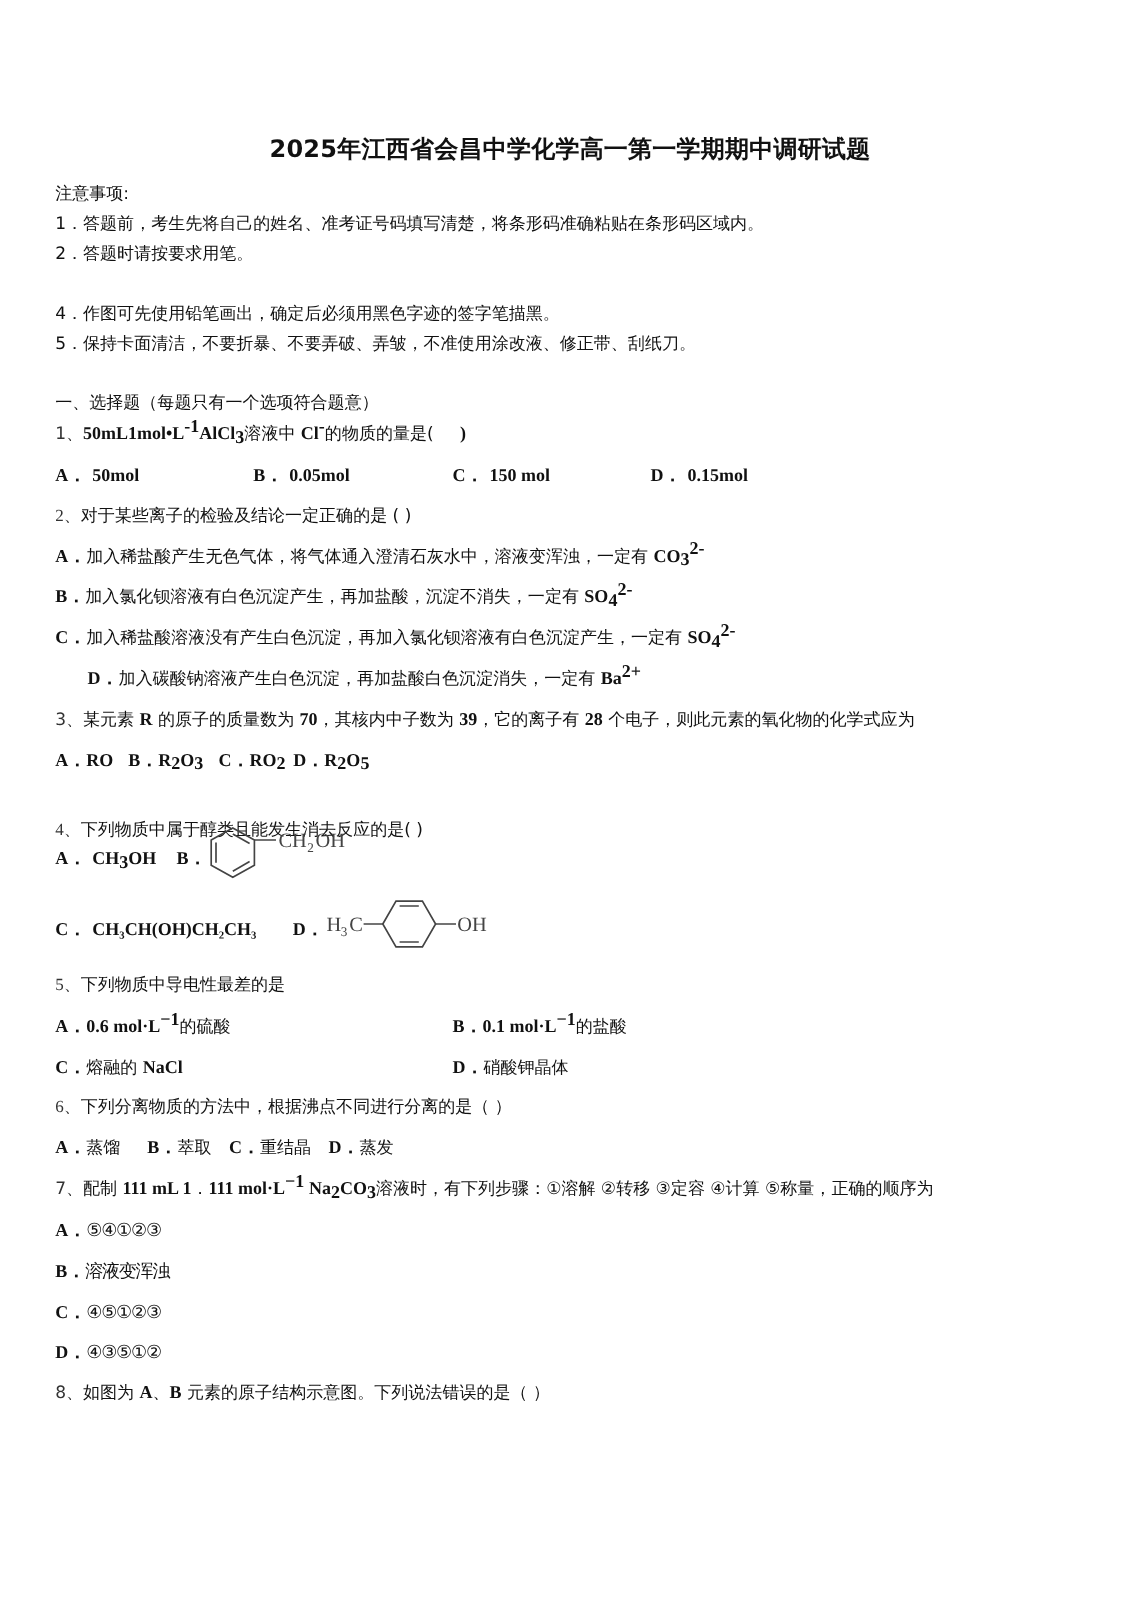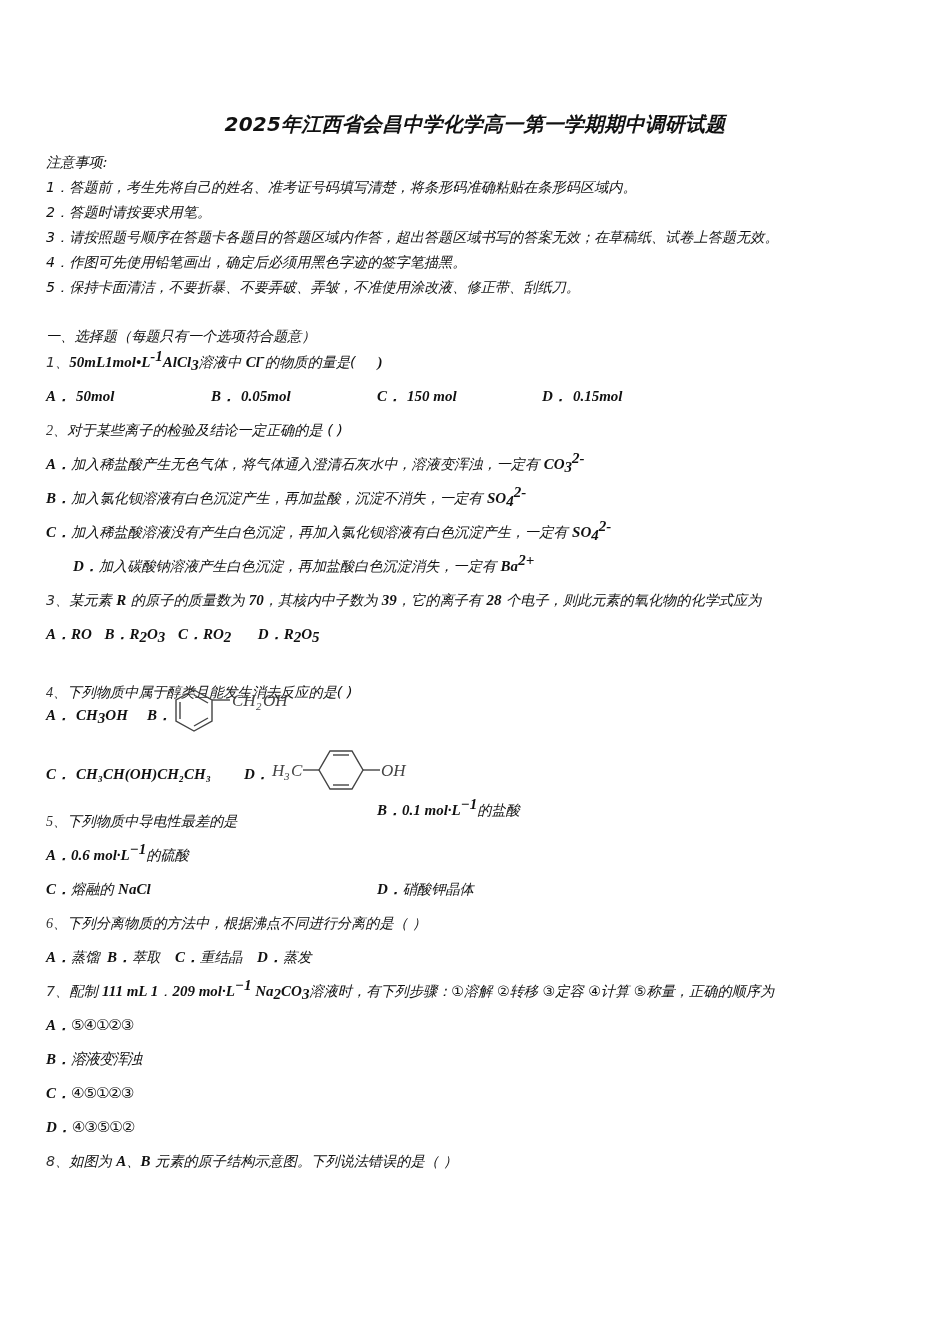--- a/index.html
+++ b/index.html
@@ -1,21 +1,21 @@
 <!DOCTYPE html>
 <html><head>
 <meta charset="utf-8">
 <style>
   html, body { margin: 0; padding: 0; background: #ffffff; }
   body {
     width: 950px; height: 1344px; position: relative; overflow: hidden;
     font-family: "DejaVu Serif", "Liberation Serif", serif;
     color: #111;
   }
-  .page { position: absolute; left: 0; top: 0; width: 950px; height: 1048px; font-style: italic; }
+  .page { position: absolute; left: 0; top: 0; width: 950px; height: 1048px; }
   .title {
     position: absolute; left: 0; top: 111px; width: 950px; text-align: center;
     font-family: "DejaVu Sans", "Liberation Sans", sans-serif;
     font-weight: bold; font-size: 20px; letter-spacing: 0.2px; color: #111;
   }
   .line {
     position: absolute; left: 46px; white-space: nowrap;
     font-size: 14.4px; line-height: 20px;
   }
   .notice { font-family: "DejaVu Sans", "Liberation Sans", sans-serif; font-size: 14.2px; }
@@ -34,21 +34,20 @@
 </head>
 <body>
 
 <div class="page">
 
   <div class="title">2025年江西省会昌中学化学高一第一学期期中调研试题</div>
 
   <div class="line notice" style="top:152px;">注意事项:</div>
   <div class="line notice" style="top:177px;">1．答题前，考生先将自己的姓名、准考证号码填写清楚，将条形码准确粘贴在条形码区域内。</div>
   <div class="line notice" style="top:202px;">2．答题时请按要求用笔。</div>
-  <div class="line notice" style="top:227px;">3．请按照题号顺序在答题卡各题目的答题区域内作答，超出答题区域书写的答案无效；在草稿纸、试卷上答题无效。</div>
   <div class="line notice" style="top:252px;">4．作图可先使用铅笔画出，确定后必须用黑色字迹的签字笔描黑。</div>
   <div class="line notice" style="top:277px;">5．保持卡面清洁，不要折暴、不要弄破、弄皱，不准使用涂改液、修正带、刮纸刀。</div>
 
   <div class="line sect" style="top:326px;">一、选择题（每题只有一个选项符合题意）</div>
 
   <div class="line" style="top:352px;">
     <span class="qnum cjk">1、</span><span class="b">50mL1mol•L</span><sup class="b">-1</sup><span class="b">AlCl</span><sub class="b">3</sub><span class="cjk">溶液中 </span><span class="b">Cl</span><sup class="b">-</sup><span class="cjk">的物质的量是(</span><span class="b" style="margin-left:22px;">)</span>
   </div>
   <div class="abs" style="left:46px; top:386px;">
     <span class="opt-label">A．</span> <span class="b">50mol</span>
@@ -79,21 +78,21 @@
     <span class="opt-label">D．</span><span class="cjk">加入碳酸钠溶液产生白色沉淀，再加盐酸白色沉淀消失，一定有 </span><span class="b">Ba</span><sup class="b">2+</sup>
   </div>
 
   <div class="line" style="top:590px;">
     <span class="qnum cjk">3、</span><span class="cjk">某元素 </span><span class="b">R</span><span class="cjk"> 的原子的质量数为 </span><span class="b">70</span><span class="cjk">，其核内中子数为 </span><span class="b">39</span><span class="cjk">，它的离子有 </span><span class="b">28</span><span class="cjk"> 个电子，则此元素的氧化物的化学式应为</span>
   </div>
   <div class="line" style="top:624px;">
     <span><span class="opt-label">A．</span><span class="b">RO</span></span>
     <span style="margin-left:8px;"><span class="opt-label">B．</span><span class="b">R</span><sub class="b">2</sub><span class="b">O</span><sub class="b">3</sub></span>
     <span style="margin-left:8px;"><span class="opt-label">C．</span><span class="b">RO</span><sub class="b">2</sub></span>
-    <span style="margin-left:22px;"><span class="opt-label">D．</span><span class="b">R</span><sub class="b">2</sub><span class="b">O</span><sub class="b">5</sub></span>
+    <span style="margin-left:2px;"><span class="opt-label">D．</span><span class="b">R</span><sub class="b">2</sub><span class="b">O</span><sub class="b">5</sub></span>
   </div>
 
   <div class="line q" style="top:658px;margin-top:24px;">
     <span class="qnum">4、</span><span>下列物质中属于醇类且能发生消去反应的是(    )</span>
   </div>
   <div class="abs" style="left:46px; top:705px;">
     <span class="opt-label">A．</span> <span class="b">CH</span><sub class="b">3</sub><span class="b">OH</span>
   </div>
   <div class="abs" style="left:147px; top:705px;">
     <span class="opt-label">B．</span>
@@ -130,42 +129,42 @@
     </g>
     <text x="111" y="33" font-size="17" fill="#444">OH</text>
   </svg>
 
   <div class="line q" style="top:811px;">
     <span class="qnum">5、</span><span>下列物质中导电性最差的是</span>
   </div>
   <div class="abs" style="left:46px; top:845px;">
     <span class="opt-label">A．</span><span class="b">0.6 mol·L</span><sup class="b">−1</sup><span class="cjk">的硫酸</span>
   </div>
-  <div class="abs" style="left:377px; top:800px;">
+  <div class="abs" style="left:377px; top:845px;">
     <span class="opt-label">B．</span><span class="b">0.1 mol·L</span><sup class="b">−1</sup><span class="cjk">的盐酸</span>
   </div>
   <div class="abs" style="left:46px; top:879px;">
     <span class="opt-label">C．</span><span class="cjk">熔融的 </span><span class="b">NaCl</span>
   </div>
   <div class="abs" style="left:377px; top:879px;">
     <span class="opt-label">D．</span><span class="cjk">硝酸钾晶体</span>
   </div>
 
   <div class="line q" style="top:913px;">
     <span class="qnum">6、</span><span>下列分离物质的方法中，根据沸点不同进行分离的是（        ）</span>
   </div>
   <div class="line" style="top:947px;">
     <span><span class="opt-label">A．</span><span class="cjk">蒸馏</span></span>
-    <span style="margin-left:3px;"><span class="opt-label">B．</span><span class="cjk">萃取</span></span>
+    <span style="margin-left:18px;"><span class="opt-label">B．</span><span class="cjk">萃取</span></span>
     <span style="margin-left:10px;"><span class="opt-label">C．</span><span class="cjk">重结晶</span></span>
     <span style="margin-left:10px;"><span class="opt-label">D．</span><span class="cjk">蒸发</span></span>
   </div>
 
   <div class="line" style="top:981px;">
-    <span class="qnum cjk">7、</span><span class="cjk">配制 </span><span class="b">111 mL 1</span><span class="cjk">．</span><span class="b">209 mol·L</span><sup class="b">−1</sup><span class="b"> Na</span><sub class="b">2</sub><span class="b">CO</span><sub class="b">3</sub><span class="cjk">溶液时，有下列步骤：①溶解  ②转移  ③定容  ④计算  ⑤称量，正确的顺序为</span>
+    <span class="qnum cjk">7、</span><span class="cjk">配制 </span><span class="b">111 mL 1</span><span class="cjk">．</span><span class="b">111 mol·L</span><sup class="b">−1</sup><span class="b"> Na</span><sub class="b">2</sub><span class="b">CO</span><sub class="b">3</sub><span class="cjk">溶液时，有下列步骤：①溶解  ②转移  ③定容  ④计算  ⑤称量，正确的顺序为</span>
   </div>
   <div class="line" style="top:1015px;">
     <span class="opt-label">A．</span><span class="circled">⑤④①②③</span>
   </div>
   <div class="line" style="top:1049px;">
     <span class="opt-label">B．</span><span class="circled">溶液变浑浊</span>
   </div>
   <div class="line" style="top:1083px;">
     <span class="opt-label">C．</span><span class="circled">④⑤①②③</span>
   </div>

